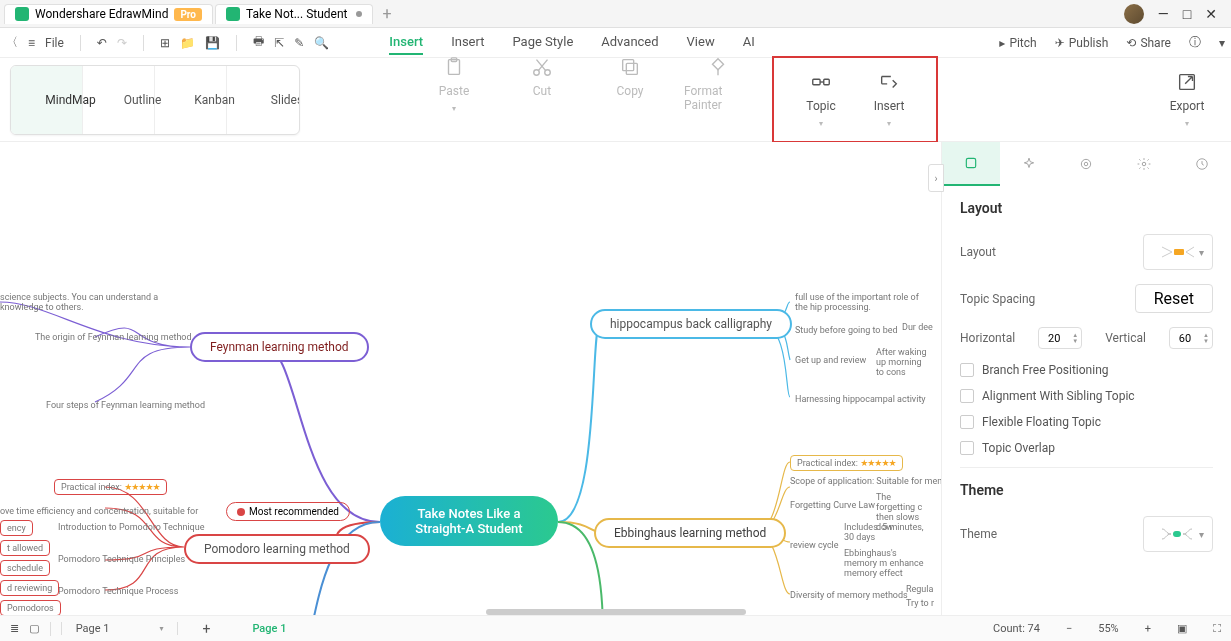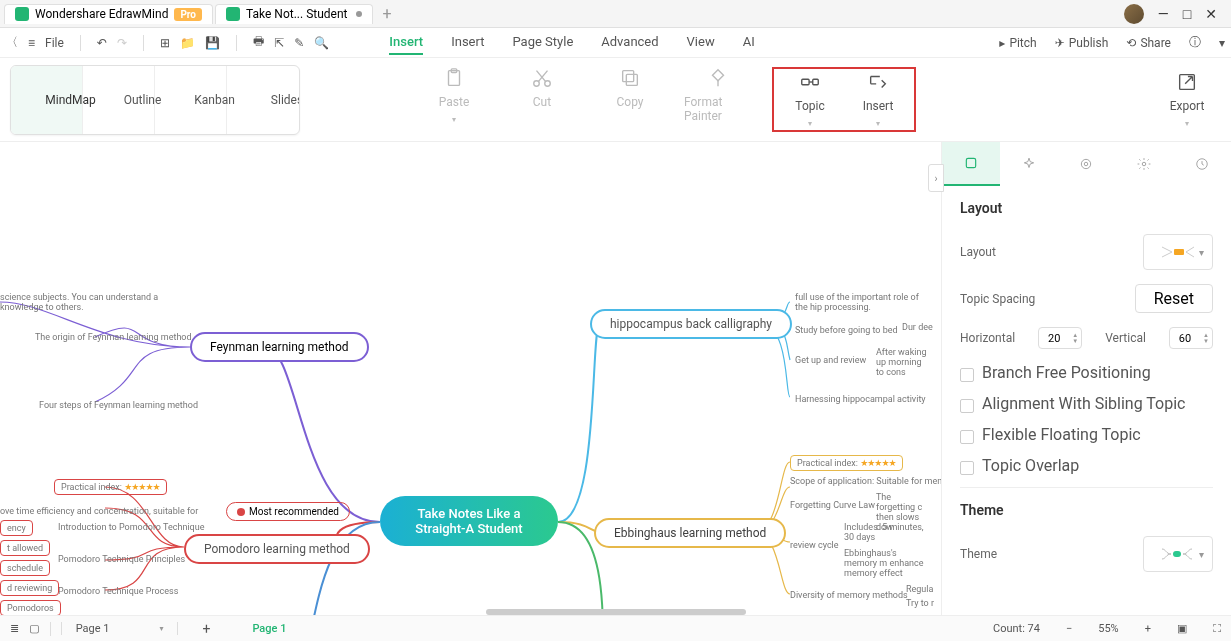--- a/index.html
+++ b/index.html
@@ -29,32 +29,32 @@
 
 .ribbon { height: 84px; display: flex; align-items: center; padding: 6px 10px; border-bottom: 1px solid #eee; }
 .view-group { display: flex; border: 1px solid #e0e0e0; border-radius: 6px; overflow: hidden; box-shadow: 0 1px 2px rgba(0,0,0,0.05);}
 .view-btn { width: 72px; height: 68px; display: flex; flex-direction: row; align-items: center; justify-content: center; font-size: 12px; color: #555; border-right: 1px solid #eee; gap: 48px; }
 .view-btn:last-child{border-right:none;}
 .view-btn.active { background: #f0f9f5; color: #333; }
 .ribbon-center { display: flex; gap: 20px; margin-left: 120px; }
 .tool { width: 68px; display: flex; flex-direction: column; align-items: center; font-size: 12px; color: #bbb; gap: 6px; }
 .tool.dark { color: #555; }
 .tool .dd { font-size: 8px; color: #bbb; }
-.highlight-box { border: 2px solid #d93838; padding: 2px; display: flex; justify-content: flex-end; }
+.highlight-box { border: 2px solid #d93838; padding: 13px; display: flex; justify-content: flex-end; }
 .ribbon-right { margin-left: auto; }
 
 
 .canvas-wrap { flex: 1; position: relative; overflow: hidden; background: #fff;}
 .canvas { position: absolute; inset: 0; }
 .scroll-h { position: absolute; bottom: 0; left: 50%; transform: translateX(-50%); width: 260px; height: 6px; background: #ccc; border-radius: 3px; }
 
 .root-node { position: absolute; left: 380px; top: 354px; width: 178px; height: 50px; background: linear-gradient(90deg,#1bb0d4,#2bc98f); color: #fff; border-radius: 25px; display: flex; flex-direction: column; align-items: center; justify-content: center; font-size: 13px; font-weight: 500; }
 
 .branch-node { position: absolute; border: 2px solid; border-radius: 18px; padding: 6px 18px; font-size: 12px; background: #fff; white-space: nowrap; }
-.bn-purple { border-color: #7c5fd4; color: #000000; left: 190px; top: 190px;}
+.bn-purple { border-color: #7c5fd4; color: #7f1d1d; left: 190px; top: 190px;}
 .bn-red    { border-color: #d94545; color: #555; left: 184px; top: 392px;}
 .bn-cyan   { border-color: #4bb9e6; color: #555; left: 590px; top: 167px;}
 .bn-yellow { border-color: #e6b84a; color: #404040; left: 594px; top: 376px;}
 .pill-small { position: absolute; border: 1px solid #d94545; border-radius: 12px; padding: 3px 10px; font-size: 10px; left: 226px; top: 360px; display: flex; align-items: center; gap: 4px;}
 .pill-small .reddot { width:8px;height:8px;border-radius:50%;background:#d94545;}
 
 .leaf { position: absolute; font-size: 9px; color: #777; white-space: nowrap; }
 .leaf-box { border: 1px solid; border-radius: 4px; padding: 2px 6px; }
 .star { color: #f5a623; font-size: 9px; letter-spacing: -1px;}
 
@@ -68,21 +68,21 @@
 .rpanel-body { padding: 14px 18px; font-size: 12px; color: #555; }
 .rpanel-body h3 { font-size: 14px; font-weight: 600; color: #333; margin-bottom: 18px;}
 .rp-row { display: flex; align-items: center; justify-content: space-between; margin-bottom: 14px; }
 .rp-label { color: #666; }
 .layout-thumb { width: 70px; height: 36px; background: #fff; border: 1px solid #e0e0e0; border-radius: 4px; display:flex;align-items:center;justify-content:center; position: relative;}
 .layout-thumb::after{content:"▾"; position:absolute; right:8px; color:#999; font-size:10px;}
 .reset-btn { padding: 4px 18px; border: 1px solid #ddd; border-radius: 4px; background: #fff; font-size: 16px;}
 .spinbox { display:flex; align-items:center; border:1px solid #ddd; border-radius:4px; height:22px;}
 .spinbox input { width: 30px; border:none; text-align:center; font-size:11px; outline:none;}
 .spinbox .arrows { display:flex; flex-direction:column; font-size:6px; color:#999; padding:0 3px; line-height:6px;}
-.chk-row { display:flex; align-items:flex-end; gap:8px; margin-bottom: 12px; font-size:16px; color:#555;}
+.chk-row { display:flex; align-items:flex-end; gap:8px; margin-bottom: 12px; font-size:12px; color:#555;}
 .chk { width:14px; height:14px; border:1px solid #ccc; border-radius:2px;}
 .rp-sep { height:1px; background:#eee; margin: 10px 0 14px;}
 .collapse-handle { position:absolute; left:-14px; top:22px; width:16px; height:28px; background:#fff; border:1px solid #ddd; border-radius:3px 0 0 3px; display:flex; align-items:center; justify-content:center; font-size:10px; color:#888;}
 
 
 .statusbar { height: 26px; border-top: 1px solid #eee; display: flex; align-items: center; padding: 0 10px; font-size: 11px; color: #555; background: #fafafa;}
 .sb-left { display:flex; gap:10px; align-items:center;}
 .sb-sep { width:1px; height:14px; background:#ddd;}
 .page-sel { display:flex; align-items:center; gap:50px; border-left:1px solid #ddd; border-right:1px solid #ddd; padding:0 14px; height:100%;}
 .page-add { padding:0 14px; font-size:14px; color:#555;}
@@ -284,21 +284,21 @@
     <div class="branch-node bn-cyan">hippocampus back calligraphy</div>
     <div class="branch-node bn-yellow">Ebbinghaus learning method</div>
 
     <div class="pill-small">
         <span class="reddot"></span>
         <span>Most recommended</span>
       </div>
 
     <div class="leaf" style="left:0;top:150px;max-width:165px;white-space:normal">science subjects. You can understand a knowledge to others.</div>
     <div class="leaf" style="left:35px;top:190px">The origin of Feynman learning method</div>
-    <div class="leaf" style="left:39px;top:258px">Four steps of Feynman learning method</div>
+    <div class="leaf" style="left:46px;top:258px">Four steps of Feynman learning method</div>
 
     <div class="leaf leaf-box" style="left:54px;top:337px;border-color:#d94545"><span>Practical index:</span> <span class="star">★★★★★</span></div>
     <div class="leaf" style="left:0;top:364px">ove time efficiency and concentration, suitable for</div>
     <div class="leaf" style="left:58px;top:380px">Introduction to Pomodoro Technique</div>
     <div class="leaf" style="left:58px;top:412px">Pomodoro Technique Principles</div>
     <div class="leaf" style="left:58px;top:444px">Pomodoro Technique Process</div>
     <div class="leaf leaf-box" style="left:0;top:378px;border-color:#d94545">ency</div>
     <div class="leaf leaf-box" style="left:0;top:398px;border-color:#d94545">t allowed</div>
     <div class="leaf leaf-box" style="left:0;top:418px;border-color:#d94545">schedule</div>
     <div class="leaf leaf-box" style="left:0;top:438px;border-color:#d94545">d reviewing</div>

